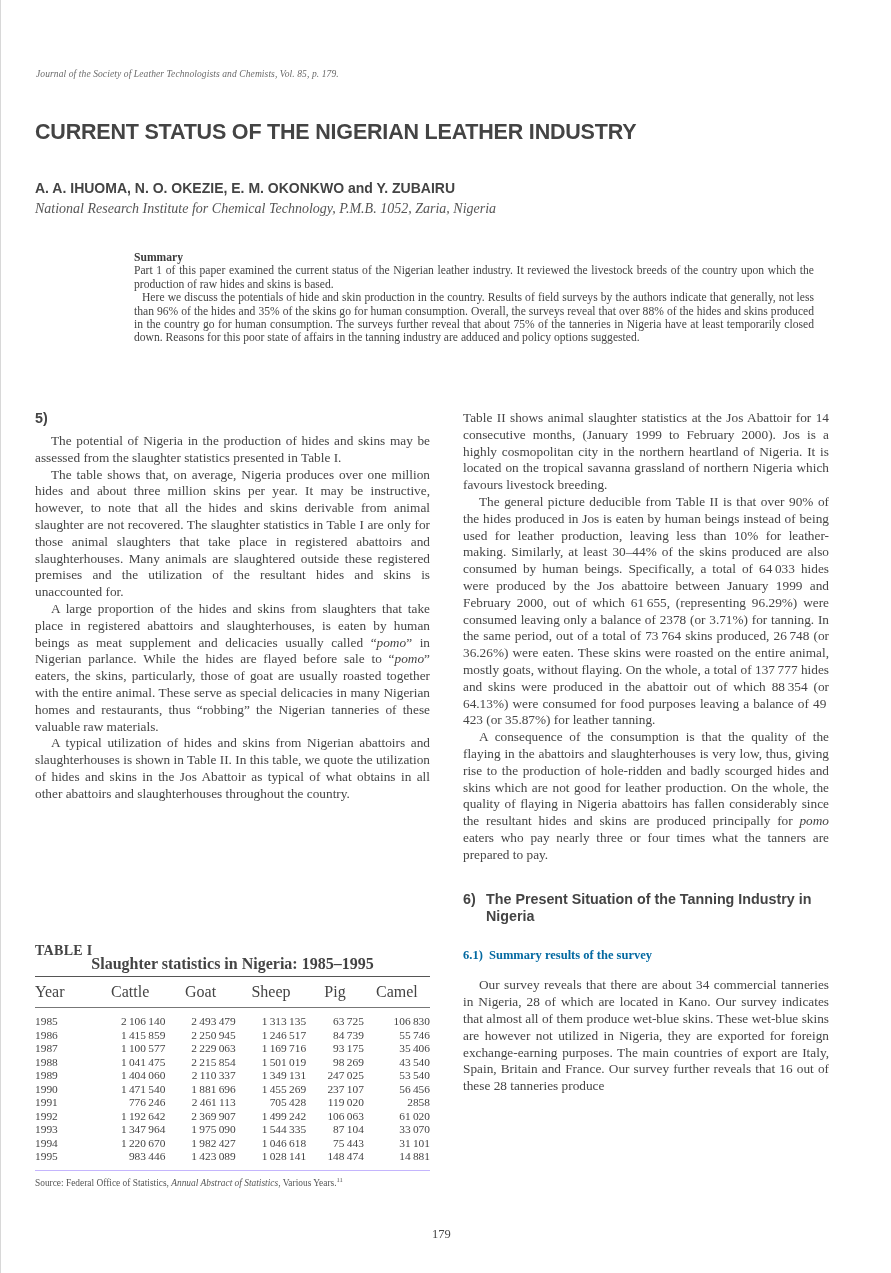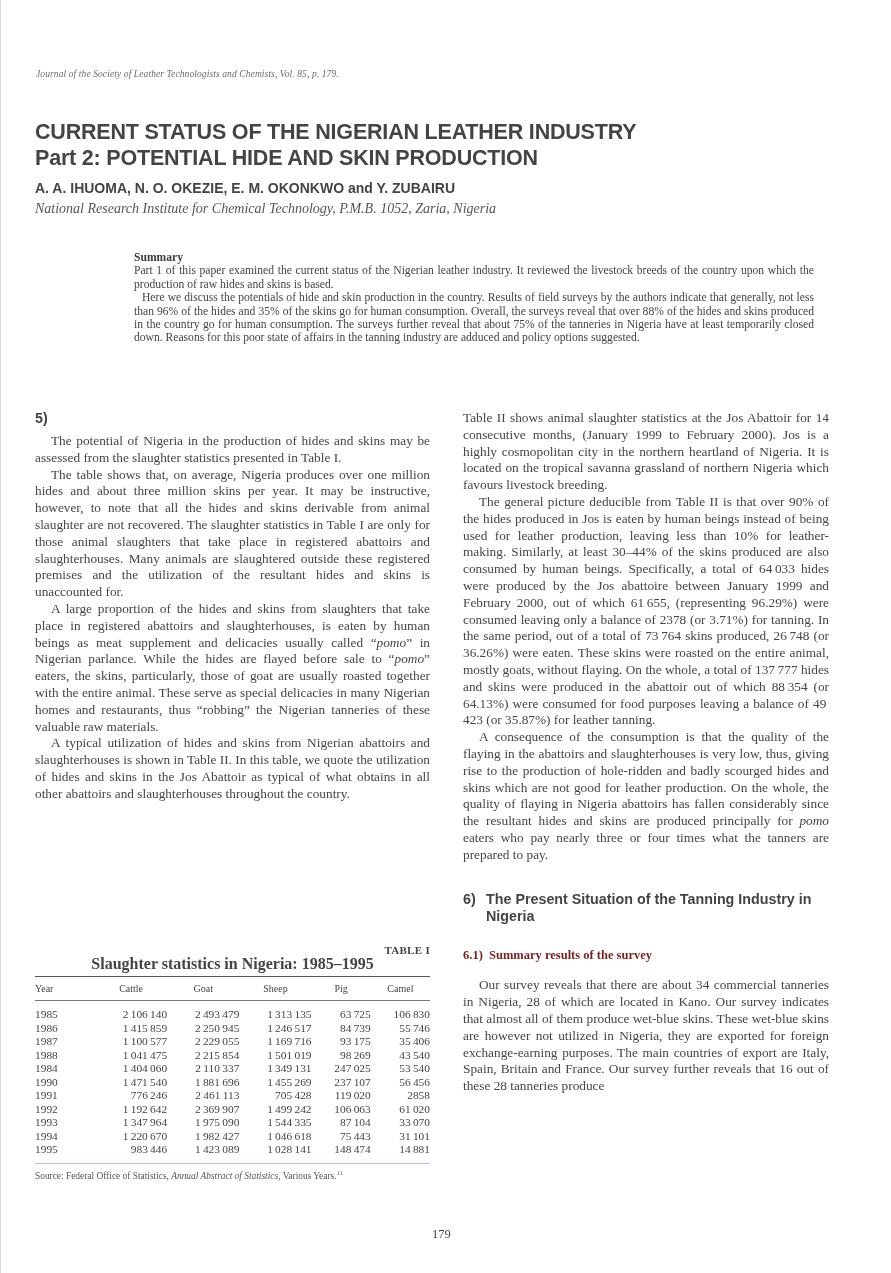--- a/index.html
+++ b/index.html
@@ -41,28 +41,28 @@
   .col-right { left: 463px; top: 410px; width: 366px; }
   .col p { margin: 0; text-align: justify; text-indent: 16px; }
   .col p.noindent { text-indent: 0; }
   .section-heading {
     font-family: "Liberation Sans", "DejaVu Sans", sans-serif;
     font-weight: bold; font-size: 14.3px; line-height: 17px; color: #444;
     display: flex; margin-bottom: 6px;
   }
   .section-heading .num { width: 23px; flex: none; }
   .subsection-heading {
-    font-weight: bold; font-size: 12.5px; color: #7f1d1d; margin: 0 0 14px 0;
+    font-weight: bold; font-size: 12.5px; color: #0369a1; margin: 0 0 14px 0;
   }
 
   .table-block { position: absolute; left: 35px; top: 944px; width: 395px; }
-  .table-title { text-align: right; font-size: 11px; font-weight: bold; color: #444; letter-spacing: 0.3px; line-height: 13px; }
+  .table-title { text-align: left; font-size: 14px; font-weight: bold; color: #444; letter-spacing: 0.3px; line-height: 13px; }
   .table-caption { text-align: center; font-size: 16px; font-weight: bold; color: #444; line-height: 14px; }
   table.stats { width: 100%; border-collapse: collapse; margin-top: 5px; font-size: 11.4px; color: #444; }
-  table.stats th { font-weight: normal; padding: 6px 0 6px 0; border-top: 1px solid #555; border-bottom: 1px solid #777; font-size: 10px; }
+  table.stats th { font-weight: normal; padding: 6px 0 6px 0; border-top: 1px solid #555; border-bottom: 1px solid #777; font-size: 16px; }
   table.stats td { padding: 0; line-height: 13.5px; }
   table.stats tr.first td { padding-top: 7px; }
   table.stats tr.last td { padding-bottom: 6px; border-bottom: 1px solid #c4b5fd; }
   table.stats .c-year { text-align: left; width: 60px; }
   table.stats .num { text-align: right; }
   table.stats th.c-year { text-align: left; }
   table.stats th.num { text-align: center; }
   .table-source { font-size: 9.4px; color: #555; margin-top: 5px; white-space: nowrap; }
   .table-source i { font-style: italic; }
   .table-source sup { font-size: 6.5px; }
@@ -72,21 +72,20 @@
 </style>
 </head>
 <body>
 
 <div class="left-edge"></div>
 
 <div class="journal">Journal of the Society of Leather Technologists and Chemists, Vol. 85, p. 179.</div>
 
 <div class="title">
   <div>CURRENT STATUS OF THE NIGERIAN LEATHER INDUSTRY</div>
-  <div>Part 2: POTENTIAL HIDE AND SKIN PRODUCTION</div>
 </div>
 
 <div class="authors">A. A. IHUOMA, N. O. OKEZIE, E. M. OKONKWO and Y. ZUBAIRU</div>
 <div class="affil">National Research Institute for Chemical Technology, P.M.B. 1052, Zaria, Nigeria</div>
 
 <div class="summary">
   <div class="head">Summary</div>
   <p>Part 1 of this paper examined the current status of the Nigerian leather industry. It reviewed the livestock breeds of the country upon which the production of raw hides and skins is based.</p>
   <p class="indent">Here we discuss the potentials of hide and skin production in the country. Results of field surveys by the authors indicate that generally, not less than 96% of the hides and 35% of the skins go for human consumption. Overall, the surveys reveal that over 88% of the hides and skins produced in the country go for human consumption. The surveys further reveal that about 75% of the tanneries in Nigeria have at least temporarily closed down. Reasons for this poor state of affairs in the tanning industry are adduced and policy options suggested.</p>
 </div>
@@ -128,35 +127,35 @@
           <td class="c-year">1986</td>
           <td class="num">1 415 859</td>
           <td class="num">2 250 945</td>
           <td class="num">1 246 517</td>
           <td class="num">84 739</td>
           <td class="num">55 746</td>
         </tr>
         <tr>
           <td class="c-year">1987</td>
           <td class="num">1 100 577</td>
-          <td class="num">2 229 055</td>
+          <td class="num">2 229 063</td>
           <td class="num">1 169 716</td>
           <td class="num">93 175</td>
           <td class="num">35 406</td>
         </tr>
         <tr>
           <td class="c-year">1988</td>
           <td class="num">1 041 475</td>
           <td class="num">2 215 854</td>
           <td class="num">1 501 019</td>
           <td class="num">98 269</td>
           <td class="num">43 540</td>
         </tr>
         <tr>
-          <td class="c-year">1984</td>
+          <td class="c-year">1989</td>
           <td class="num">1 404 060</td>
           <td class="num">2 110 337</td>
           <td class="num">1 349 131</td>
           <td class="num">247 025</td>
           <td class="num">53 540</td>
         </tr>
         <tr>
           <td class="c-year">1990</td>
           <td class="num">1 471 540</td>
           <td class="num">1 881 696</td>

